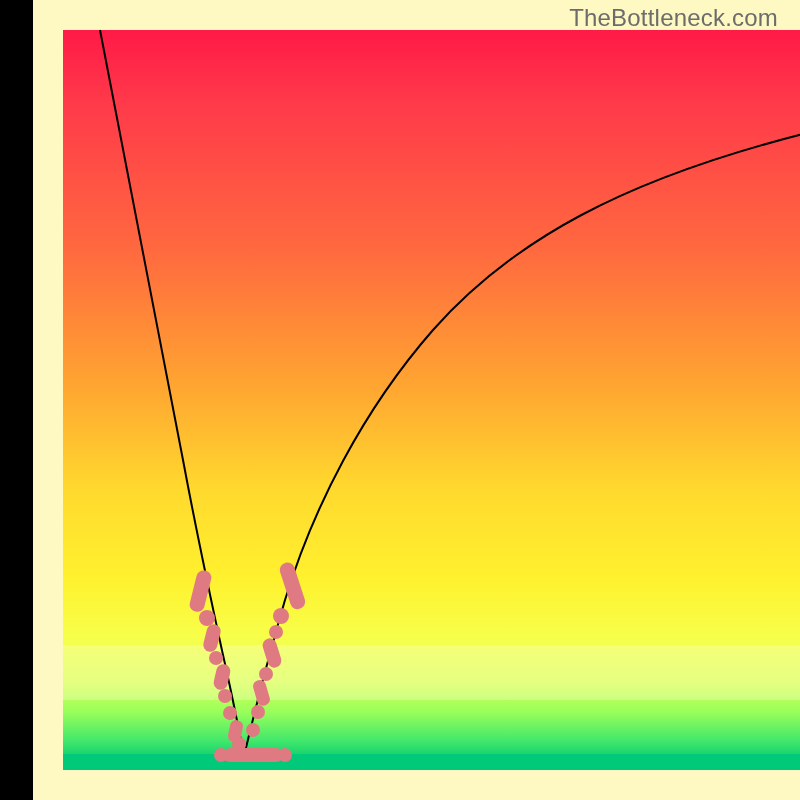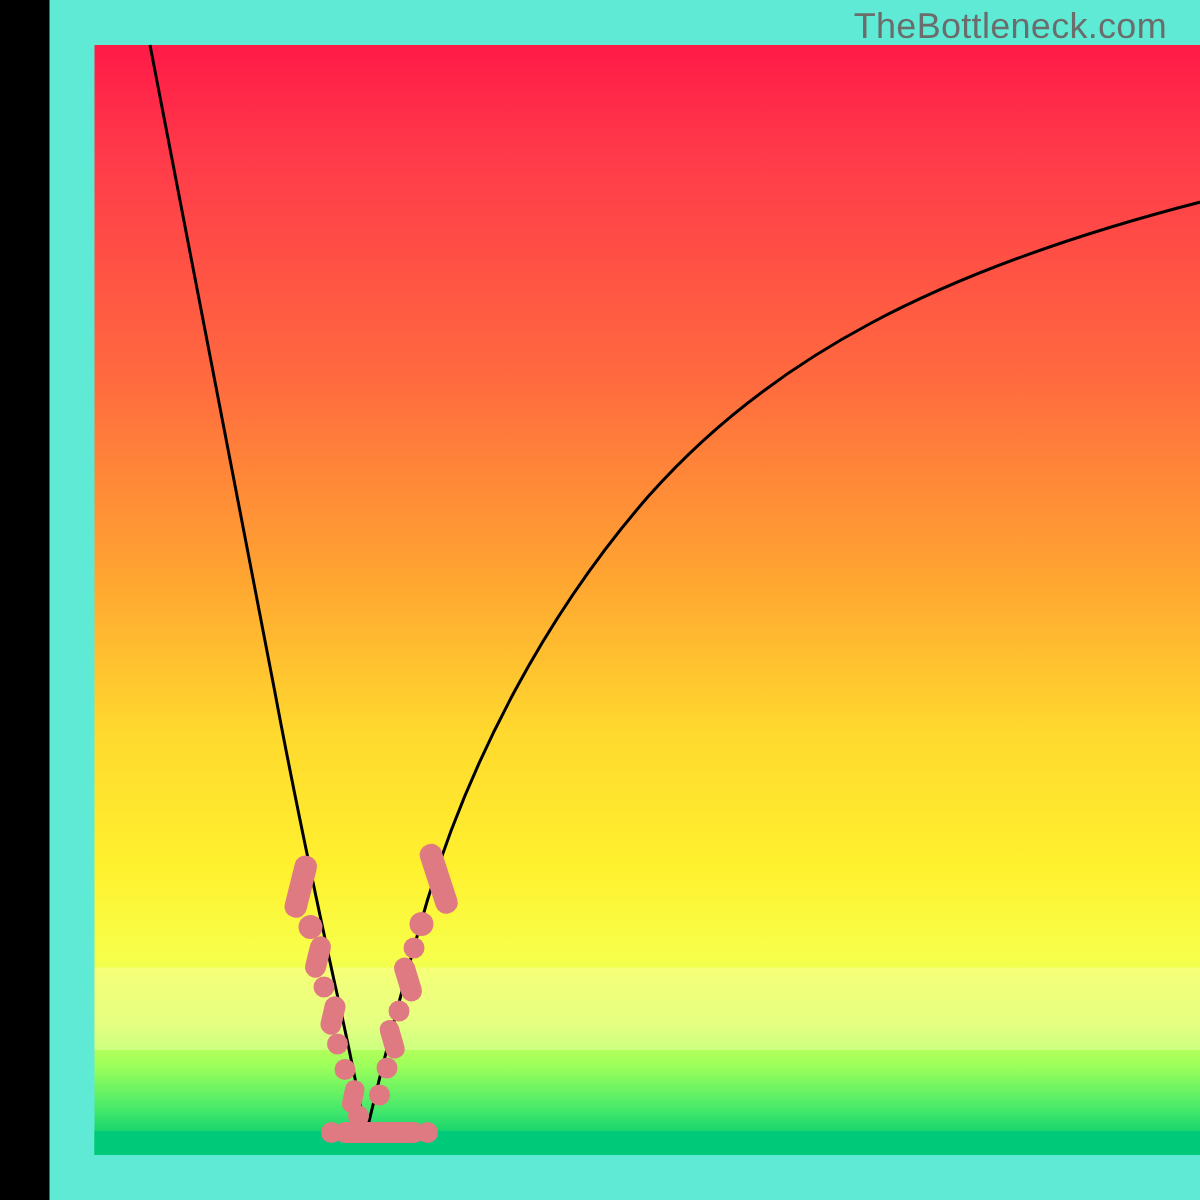--- a/index.html
+++ b/index.html
@@ -7,21 +7,21 @@
     padding: 0;
     width: 800px;
     height: 800px;
     overflow: hidden;
     background: #000;
     font-family: Arial, Helvetica, sans-serif;
   }
   .frame {
     position: absolute;
     inset: 0;
-    background: #5eead4;
+    background: #fef9c3;
     margin-left: 33px;
   }
   .plot {
     position: absolute;
     left: 30px;
     top: 30px;
     width: 740px;
     height: 740px;
     
     background: linear-gradient(

